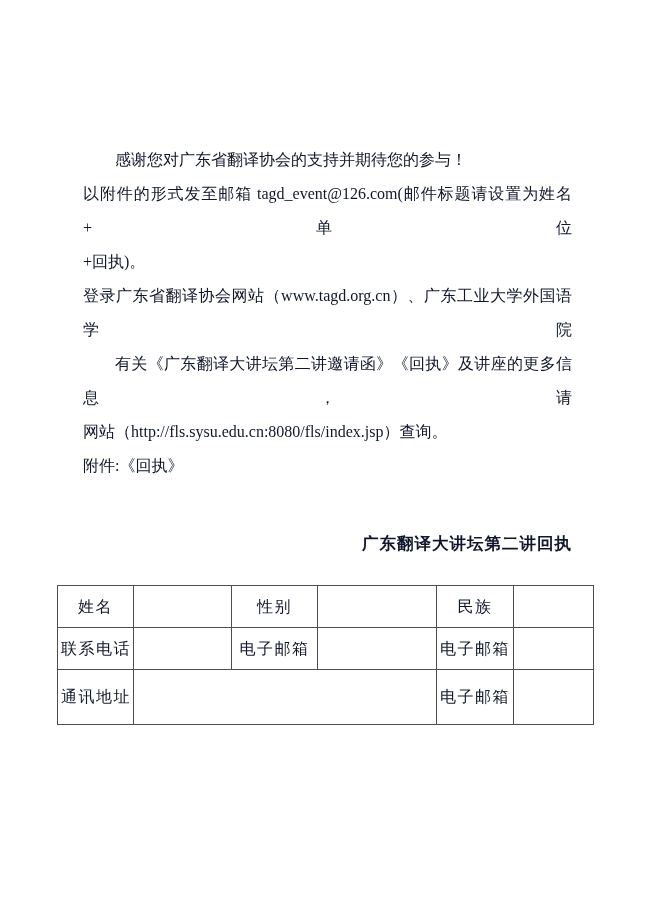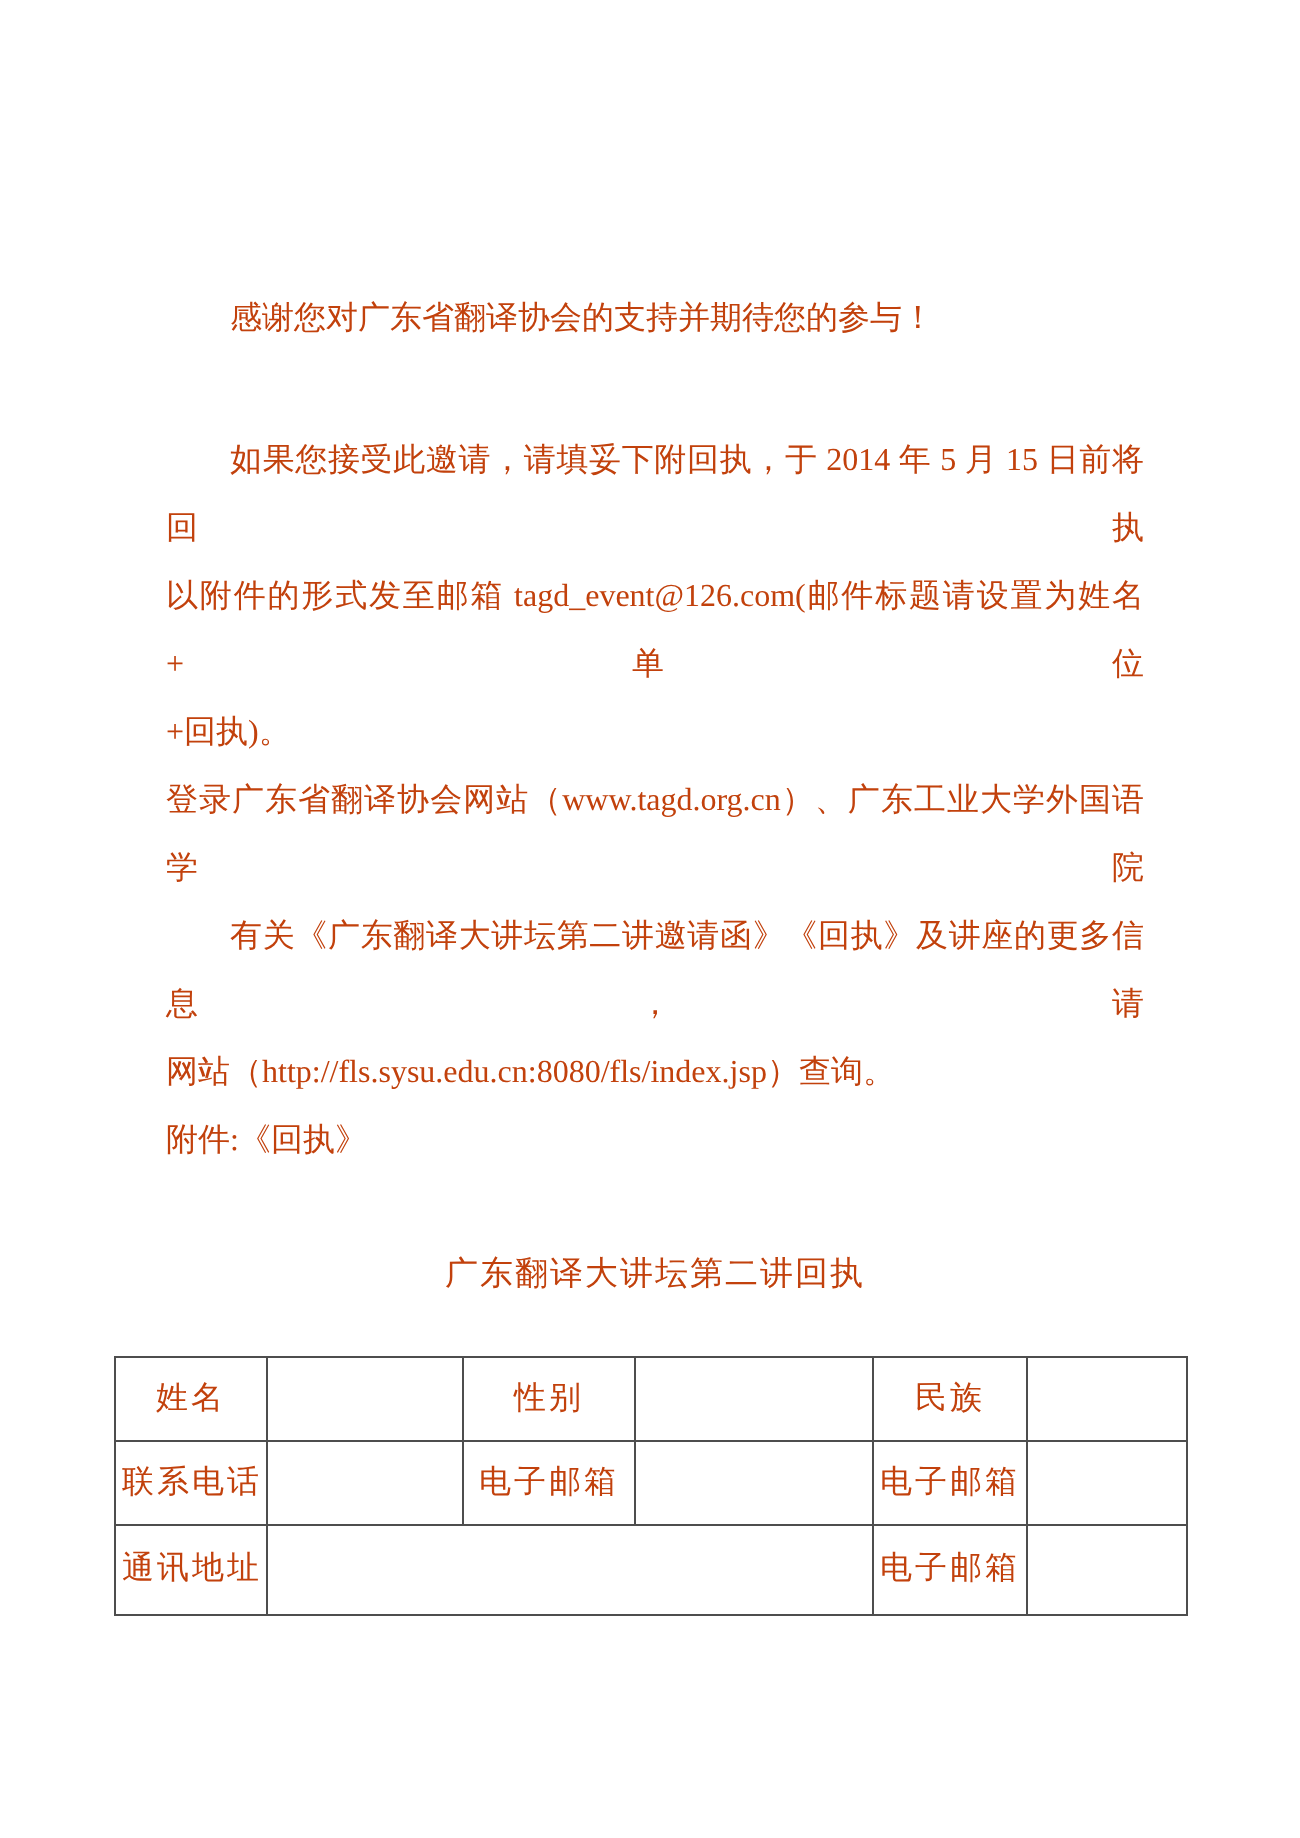--- a/index.html
+++ b/index.html
@@ -1,38 +1,38 @@
 <!DOCTYPE html>
 <html lang="zh"><head>
 <meta charset="utf-8">
 <style>
   html,body{margin:0;padding:0;background:#ffffff;}
   .page{
     position:relative;
     width:650px;height:919px;
     background:#ffffff;
-    color:#c2410c;
+    color:#0f172a;
     font-family:"Liberation Serif","DejaVu Serif",serif;
     overflow:hidden;
   }
   .content{
     position:absolute;
     left:83px;top:143px;
     width:489px;
     font-size:16px;
     line-height:34px;
   }
   .line{min-height:34px;}
   .just{text-align:justify;text-align-last:justify;}
   .ind{text-indent:32px;}
   .para-gap{margin-top:37px;}
   .form-title{
-    margin-top:32px;
-    text-align:center;
-    font-weight:400;
+    margin-top:44px;
+    text-align:right;
+    font-weight:700;
     font-size:16.5px;
     letter-spacing:1px;
   }
   table.reply{
     margin:24px 0 0 -26px;
     width:536px;
     border-collapse:collapse;
     table-layout:fixed;
   }
   table.reply td{
@@ -42,32 +42,31 @@
     overflow:hidden;
   }
   td.lbl{
     text-align:center;
     letter-spacing:1.5px;
     vertical-align:middle;
     white-space:nowrap;
   }
   td.val{background:#ffffff;}
   tr.r{height:42px;}
-  tr.r-last{height:45px;}
+  tr.r-last{height:55px;}
 </style>
 </head>
 <body>
 
 <div class="page">
   <div class="content">
 
     <div class="line ind">感谢您对广东省翻译协会的支持并期待您的参与！</div>
 
     <div>
-      <div class="line ind just para-gap">如果您接受此邀请，请填妥下附回执，于 2014 年 5 月 15 日前将回执</div>
       <div class="line just">以附件的形式发至邮箱 tagd_event@126.com(邮件标题请设置为姓名+单位</div>
       <div class="line">+回执)。</div>
     </div>
 
     <div>
       <div class="line just">登录广东省翻译协会网站（www.tagd.org.cn）、广东工业大学外国语学院</div>
       <div class="line ind just">有关《广东翻译大讲坛第二讲邀请函》《回执》及讲座的更多信息，请</div>
       <div class="line">网站（http://fls.sysu.edu.cn:8080/fls/index.jsp）查询。</div>
     </div>
 

